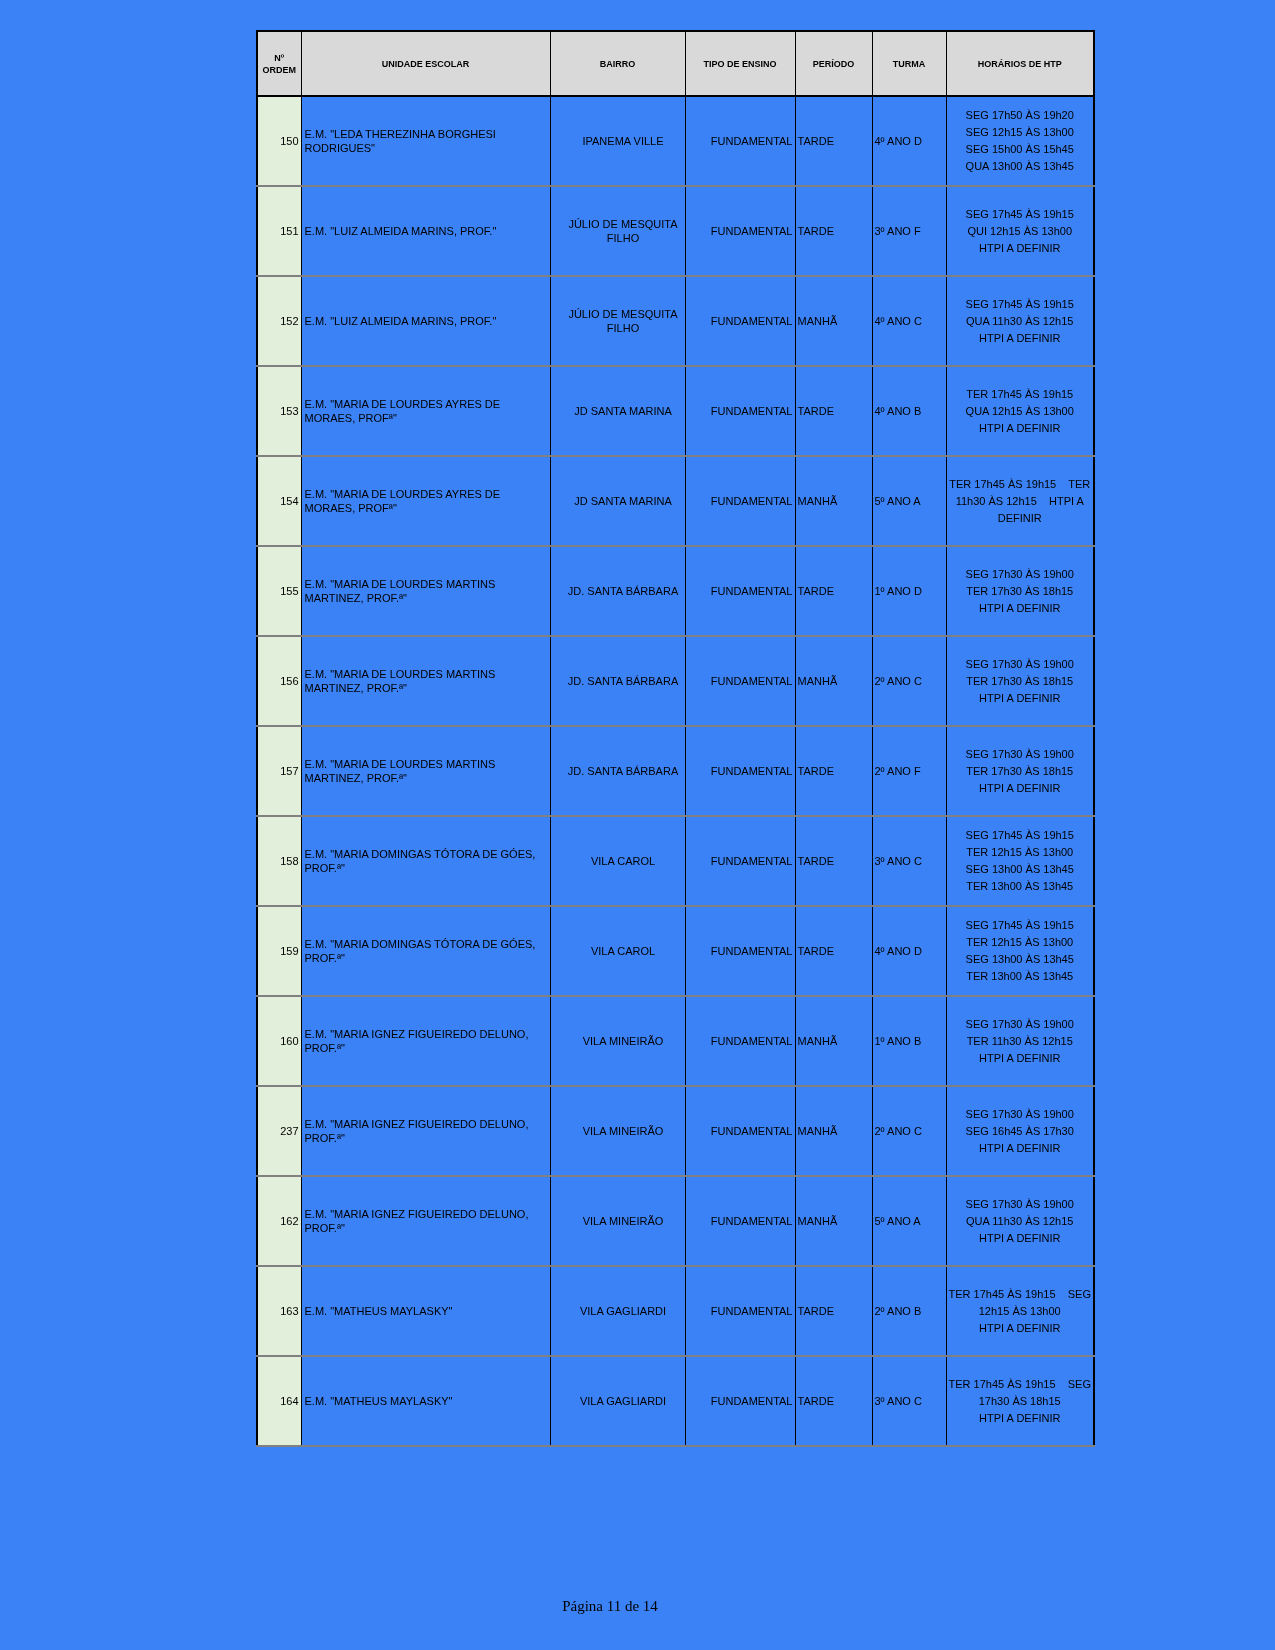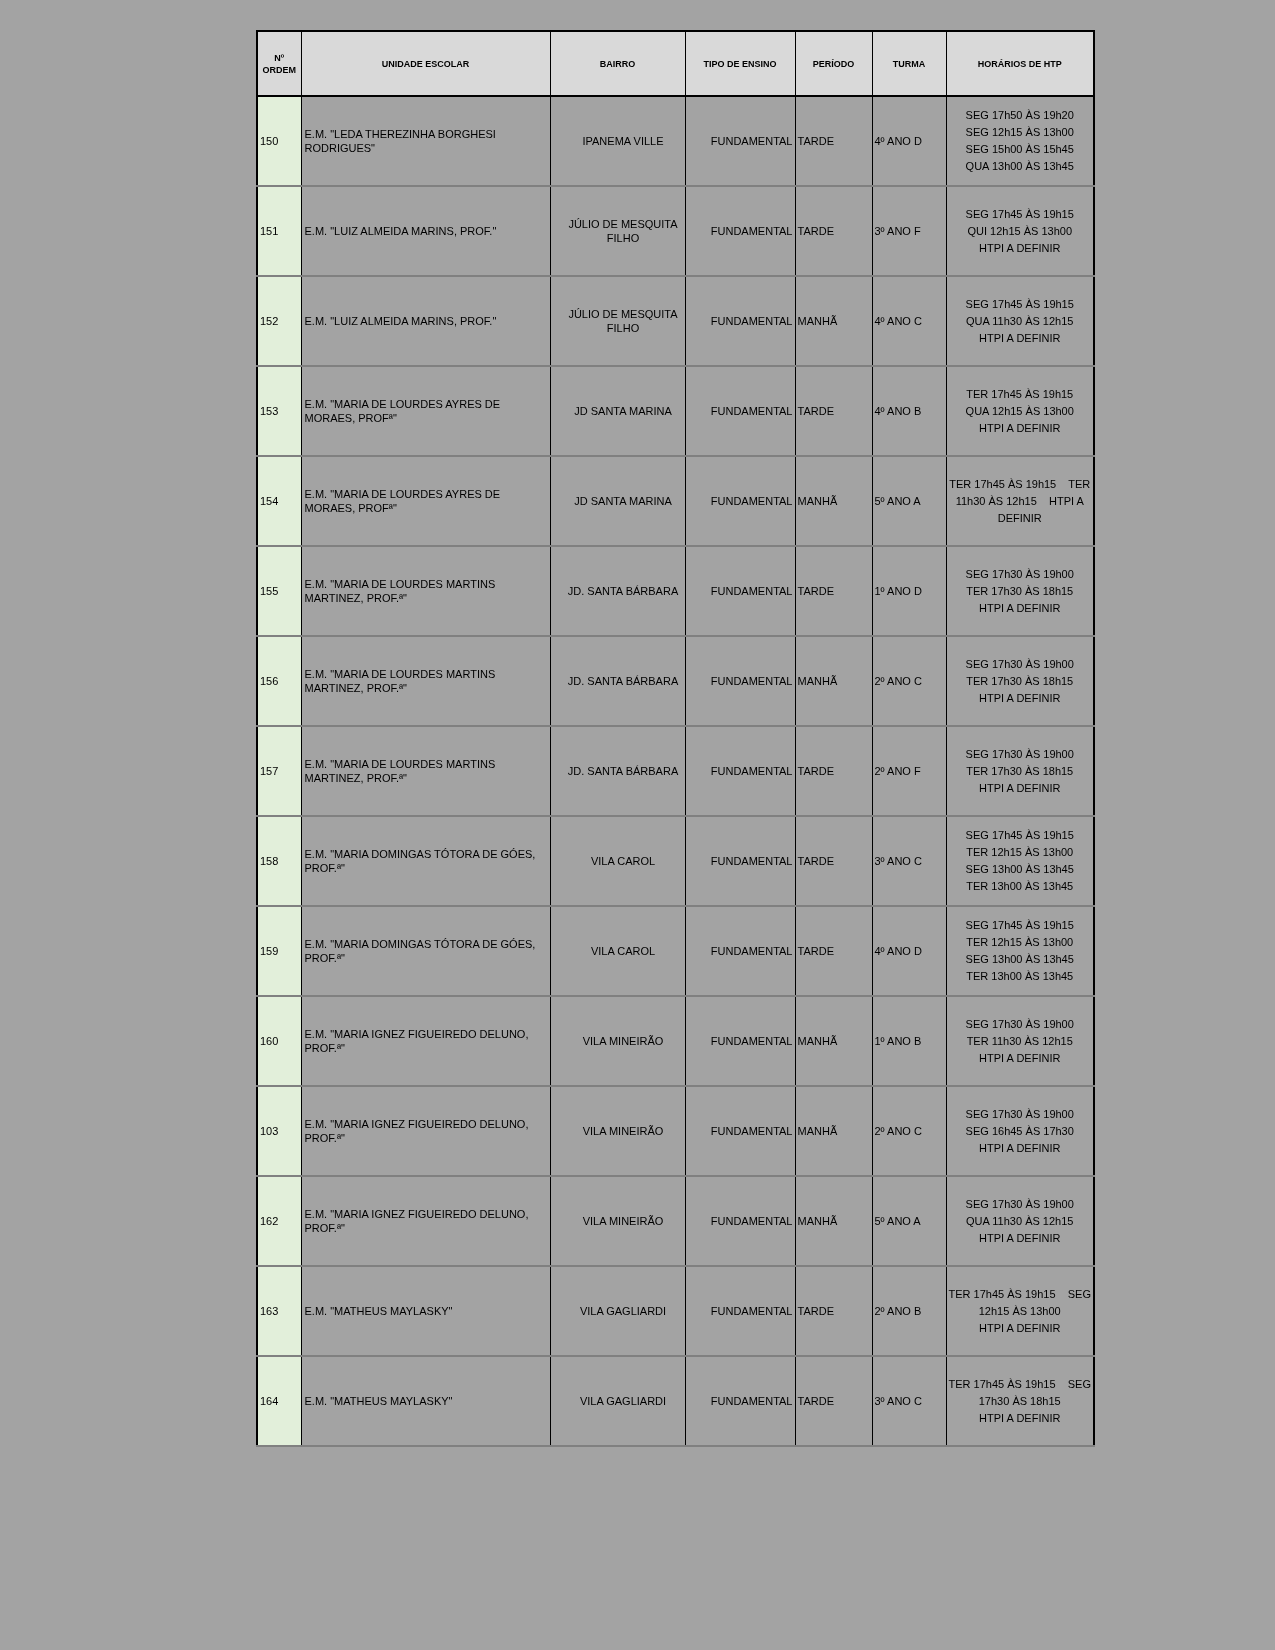--- a/index.html
+++ b/index.html
@@ -2,21 +2,21 @@
 <html><head>
 <meta charset="utf-8">
 <style>
   * { margin: 0; padding: 0; box-sizing: border-box; }
   html, body { width: 1275px; height: 1650px; background: #ffffff; }
   body {
     position: relative;
     font-family: "Liberation Sans", sans-serif;
     color: #000000;
   }
-  .sheet { position: absolute; inset: 0; background: #a3a3a3; }
+  .sheet { position: absolute; inset: 0; background: #3b82f6; }
 
   table.htp {
     position: absolute;
     left: 256px;
     top: 30px;
     border-collapse: collapse;
     table-layout: fixed;
     border: 2px solid #000000;
   }
   col.w-num     { width: 44px; }
@@ -45,21 +45,21 @@
     border-left: 1px solid #000000;
     border-right: 1px solid #000000;
     border-top: 2px solid #808080;
     border-bottom: 2px solid #808080;
     vertical-align: middle;
     font-size: 11px;
     line-height: 14px;
     padding: 1px 2px;
     overflow: hidden;
   }
-  td.c-num     { background: #e2efda; text-align: left; }
+  td.c-num     { background: #e2efda; text-align: right; }
   td.c-school  { text-align: left; padding-left: 3px; }
   td.c-bairro  { text-align: center; padding-left: 13px; }
   td.c-tipo    { text-align: right; padding-left: 3px; }
   td.c-periodo { text-align: left; }
   td.c-turma   { text-align: left; }
   td.c-horarios { text-align: center; border-radius: 30px; }
   td.c-horarios div { white-space: pre; line-height: 17px; }
 
   .page-footer {
     position: absolute;
@@ -239,21 +239,21 @@
       <td class="c-tipo">FUNDAMENTAL</td>
       <td class="c-periodo">MANHÃ</td>
       <td class="c-turma">1º ANO B</td>
       <td class="c-horarios">
             <div>SEG 17h30 ÀS 19h00</div>
             <div>TER 11h30 ÀS 12h15</div>
             <div>HTPI A DEFINIR</div>
           </td>
     </tr>
         <tr>
-      <td class="c-num">103</td>
+      <td class="c-num">237</td>
       <td class="c-school">E.M. "MARIA IGNEZ FIGUEIREDO DELUNO, PROF.ª"</td>
       <td class="c-bairro">VILA MINEIRÃO</td>
       <td class="c-tipo">FUNDAMENTAL</td>
       <td class="c-periodo">MANHÃ</td>
       <td class="c-turma">2º ANO C</td>
       <td class="c-horarios">
             <div>SEG 17h30 ÀS 19h00</div>
             <div>SEG 16h45 ÀS 17h30</div>
             <div>HTPI A DEFINIR</div>
           </td>
@@ -293,13 +293,14 @@
       <td class="c-turma">3º ANO C</td>
       <td class="c-horarios">
             <div>TER 17h45 ÀS 19h15    SEG</div>
             <div>17h30 ÀS 18h15</div>
             <div>HTPI A DEFINIR</div>
           </td>
     </tr>
       </tbody>
   </table>
 
+  <div class="page-footer">Página 11 de 14</div>
 </div>
 
 </body></html>

